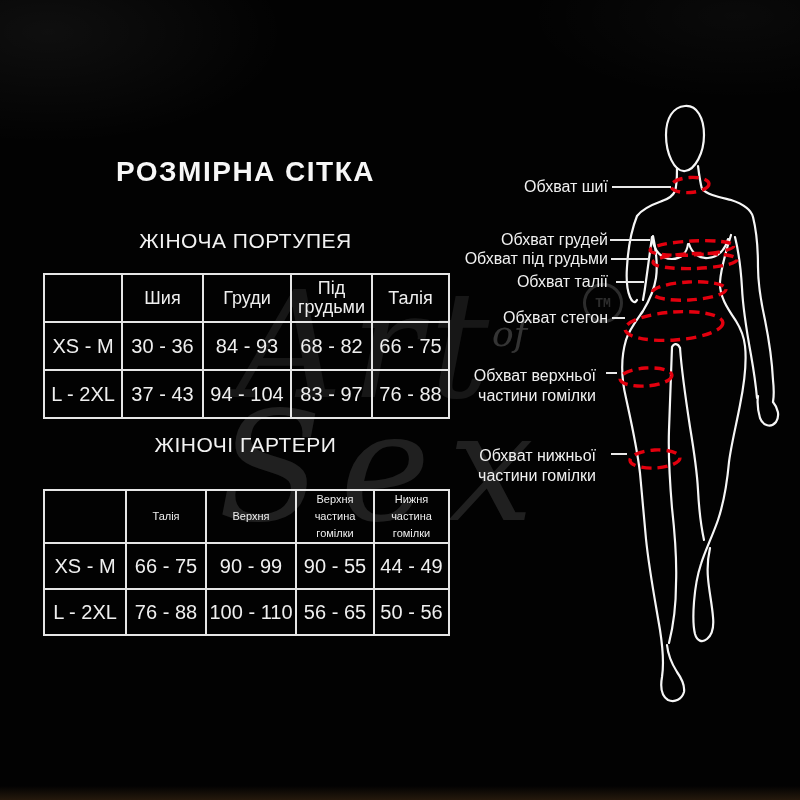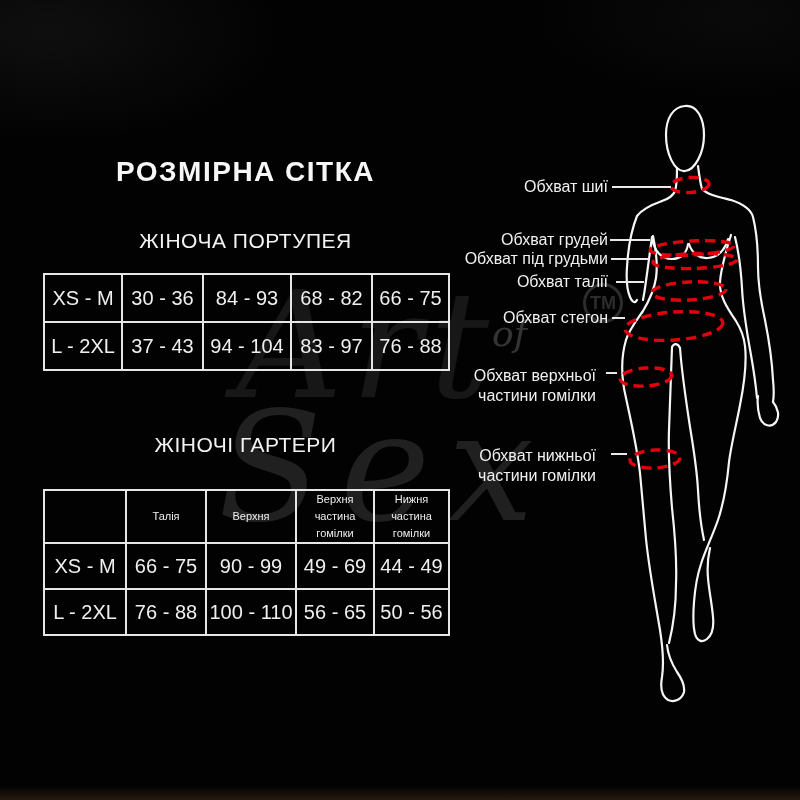--- a/index.html
+++ b/index.html
@@ -19,22 +19,22 @@
   }
 
   
   .wm{position:absolute;z-index:1;font-family:"DejaVu Serif","Liberation Serif",serif;
       font-style:italic;white-space:nowrap;user-select:none;}
   .wm-art{left:236px;top:272px;font-size:148px;line-height:1;letter-spacing:8px;color:rgba(255,255,255,0.085);}
   .wm-of{left:492px;top:316px;font-size:36px;line-height:1;color:rgba(255,255,255,0.20);}
   .wm-sex{left:218px;top:392px;font-size:152px;line-height:1;letter-spacing:18px;color:rgba(255,255,255,0.12);}
   .wm-tm{left:583px;top:283px;width:34px;height:34px;border:3px solid rgba(255,255,255,0.17);
          border-radius:50%;display:flex;align-items:center;justify-content:center;
-         font-family:Liberation Sans, sans-serif;font-style:normal;font-weight:bold;
-         font-size:18px;color:rgba(255,255,255,0.17);}
+         font-family:Liberation Mono, monospace;font-style:normal;font-weight:bold;
+         font-size:13px;color:rgba(255,255,255,0.17);}
 
   
   .col-center{position:absolute;left:43px;width:405px;text-align:center;z-index:2;}
   .main-title{top:156px;font-size:28px;font-weight:bold;letter-spacing:1.5px;color:#f7f7f7;}
   .section-heading{font-size:21px;font-weight:400;letter-spacing:0.5px;color:#f2f2f2;}
   .heading-1{top:229px;}
   .heading-2{top:433px;}
 
   
   table.size-table{position:absolute;left:43px;z-index:2;border-collapse:collapse;
@@ -92,20 +92,27 @@
 
 <table class="size-table t1">
   <colgroup>
       <col style="width:78px">
       <col style="width:81px">
       <col style="width:88px">
       <col style="width:81px">
       <col style="width:77px">
     </colgroup>
   <tbody>
+      <tr>
+    <th></th>
+    <th>Шия</th>
+    <th>Груди</th>
+    <th>Під грудьми</th>
+    <th>Талія</th>
+  </tr>
   <tr>
     <td>XS - M</td>
     <td>30 - 36</td>
     <td>84 - 93</td>
     <td>68 - 82</td>
     <td>66 - 75</td>
   </tr>
   <tr>
     <td>L - 2XL</td>
     <td>37 - 43</td>
@@ -129,21 +136,21 @@
     <th></th>
     <th>Талія</th>
     <th>Верхня</th>
     <th>Верхня частина гомілки</th>
     <th>Нижня частина гомілки</th>
   </tr>
   <tr>
     <td>XS - M</td>
     <td>66 - 75</td>
     <td>90 - 99</td>
-    <td>49 - 69</td>
+    <td>90 - 55</td>
     <td>44 - 49</td>
   </tr>
   <tr>
     <td>L - 2XL</td>
     <td>76 - 88</td>
     <td>100 - 110</td>
     <td>56 - 65</td>
     <td>50 - 56</td>
   </tr>
 </tbody>

